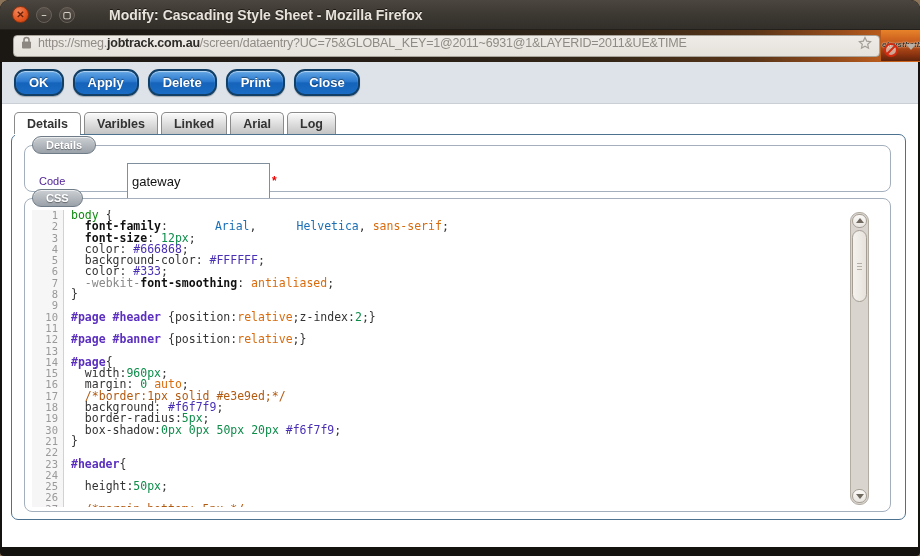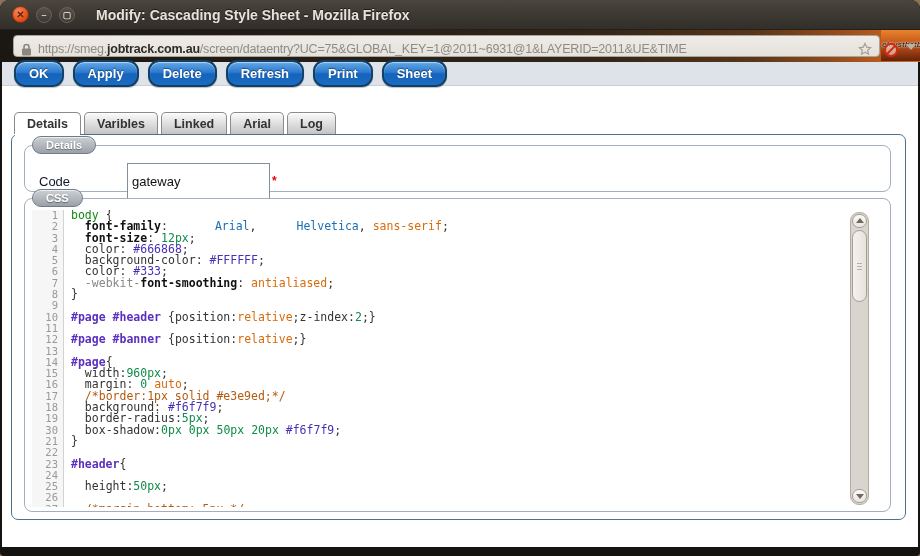--- a/index.html
+++ b/index.html
@@ -5,55 +5,55 @@
   html,body{margin:0;padding:0;}
   body{width:920px;height:556px;background:#8a7358;font-family:"Liberation Sans",sans-serif;overflow:hidden;}
 
   .window{position:absolute;top:0;left:0;width:920px;height:556px;background:#151310;border-radius:9px 9px 4px 4px;overflow:hidden;}
 
   
   .titlebar{position:absolute;top:0;left:0;right:0;height:30px;background:linear-gradient(#4b463f,#3a3630 60%,#322e29);border-radius:9px 9px 0 0;display:flex;align-items:center;padding-left:12px;box-sizing:border-box;border-bottom:1px solid #23201c;}
   .wbtn{width:17px;height:17px;border-radius:50%;margin-right:7px;display:flex;align-items:center;justify-content:center;font-size:10px;font-weight:bold;box-sizing:border-box;cursor:default;}
   .wbtn.close{background:radial-gradient(circle at 35% 30%,#f4875d,#e2541e 60%,#c03c0e);border:1px solid #8d330f;color:#6b220a;}
   .wbtn.min,.wbtn.max{background:linear-gradient(#575049,#3d3833);border:1px solid #6a625a;color:#d8d2c8;width:16px;height:16px;font-size:9px;}
-  .title-text{color:#e7e3db;font-weight:bold;font-size:14px;margin-left:14px;text-shadow:0 -1px 0 #1d1a16;}
+  .title-text{color:#e7e3db;font-weight:bold;font-size:14px;margin-left:27px;text-shadow:0 -1px 0 #1d1a16;}
 
   
   .navbar{position:absolute;top:30px;left:0;right:0;height:32px;background:linear-gradient(90deg,#1b1713,#261e16 40%,#342718 66%,#5a3619 82%,#9c4f1c 92%,#d96a1e 100%);border-bottom:1px solid #0e0c0a;}
-  .urlbar{position:absolute;left:13px;right:40px;top:5px;height:22px;background:linear-gradient(#efece8,#e5e1db);border:1px solid #a8a39b;border-radius:4px;display:flex;align-items:flex-end;padding:0 7px;box-sizing:border-box;}
+  .urlbar{position:absolute;left:13px;right:40px;top:5px;height:22px;background:linear-gradient(#efece8,#e5e1db);border:1px solid #a8a39b;border-radius:4px;display:flex;align-items:flex-start;padding:0 7px;box-sizing:border-box;}
   .lock{flex:0 0 auto;margin-right:6px;}
   .url-text{flex:1;font-size:12.5px;letter-spacing:-0.2px;color:#8f8b84;white-space:nowrap;overflow:hidden;}
   .url-text b{color:#2e2c28;font-weight:bold;}
   .star{flex:0 0 auto;margin-left:6px;}
   .persona{position:absolute;right:0;top:0;bottom:1px;width:39px;background:linear-gradient(180deg,#e8832b,#c2551a 45%,#8a3310 80%,#5f230b);display:flex;align-items:center;justify-content:flex-start;overflow:hidden;}
   .persona-text{position:absolute;left:1px;top:10px;font-size:8px;font-weight:bold;font-style:italic;color:#35291f;text-shadow:0 0 2px #f5e6d0,0 0 1px #ffffff;white-space:nowrap;}
   .no-icon{position:absolute;left:3px;top:13px;width:10px;height:10px;border:2px solid #d42a10;border-radius:50%;background:rgba(255,255,255,.55);}
   .no-icon:after{content:"";position:absolute;left:-1px;top:4px;width:12px;height:2px;background:#d42a10;transform:rotate(-45deg);}
   .persona-caret{position:absolute;right:4px;top:14px;width:0;height:0;border-left:5px solid transparent;border-right:5px solid transparent;border-top:6px solid #b7b1a8;}
 
   
   .page{position:absolute;top:62px;left:2px;right:2px;bottom:9px;background:#ffffff;}
 
-  .btnrow{position:absolute;top:0;left:0;right:0;height:24px;background:#dde3e9;border-bottom:1px solid #c9cfd5;display:flex;align-items:center;padding-left:12px;box-sizing:border-box;}
+  .btnrow{position:absolute;top:0;left:0;right:0;height:42px;background:#dde3e9;border-bottom:1px solid #c9cfd5;display:flex;align-items:center;padding-left:12px;box-sizing:border-box;}
   .bluebtn{font-family:"Liberation Sans",sans-serif;font-size:13px;font-weight:bold;color:#fff;text-shadow:0 -1px 1px rgba(0,0,0,.45);background:linear-gradient(#64a7e4,#2b7ad0 45%,#1563ba 52%,#1a6cc4);border:2px solid #123f66;border-radius:11px;padding:4px 13px;margin-right:9px;box-shadow:inset 0 1px 1px rgba(255,255,255,.55),0 1px 1px rgba(0,0,0,.25);cursor:pointer;}
 
   .tabs{position:absolute;top:50px;left:12px;height:22px;display:flex;z-index:3;}
   .tab{font-size:12.5px;font-weight:bold;color:#333;background:linear-gradient(#fbfbfb,#dcdcdc 55%,#c4c4c4);border:1px solid #8b8b8b;border-bottom:none;border-radius:5px 5px 0 0;padding:4px 12px 3px 12px;margin-right:3px;cursor:pointer;box-shadow:inset 0 1px 0 rgba(255,255,255,.8);}
   .tab.active{background:#fff;position:relative;}
   .tab.active:after{content:"";position:absolute;left:0;right:0;bottom:-2px;height:3px;background:#fff;}
 
   .container{position:absolute;top:72px;left:9px;right:12px;bottom:27px;border:1px solid #4c7290;border-radius:7px;background:#fff;}
 
   .fieldset{position:absolute;border:1px solid #a3afbc;border-radius:8px;}
   .fs-details{left:12px;right:14px;top:10px;height:45px;}
   .fs-css{left:12px;right:14px;top:63px;bottom:7px;padding-left:28px;}
   .legend{position:absolute;top:-10px;left:7px;background:linear-gradient(#ccd0d4,#9aa1a8);border:1px solid #6f7b86;border-radius:9px;color:#fff;font-size:11px;font-weight:bold;padding:2px 13px;box-shadow:inset 0 1px 0 rgba(255,255,255,.65);text-shadow:0 1px 1px rgba(0,0,0,.4);}
 
   .code-row{position:absolute;top:17px;left:14px;right:10px;display:flex;align-items:center;}
-  .code-label{width:88px;font-size:13px;color:#0f172a;}
+  .code-label{width:88px;font-size:11px;color:#4c1d95;}
   .code-input{width:143px;height:20px;border:1px solid #7f8f9e;font-family:"Liberation Sans",sans-serif;font-size:13px;padding:17px 4px;box-sizing:border-box;background:#fff;color:#111;}
   .required{color:var(--required,#e00);font-weight:bold;font-size:12px;vertical-align:super;margin-left:2px;}
 
   
   .editor{position:absolute;top:11px;left:7px;right:7px;bottom:4px;overflow:hidden;background:#fff;font-family:"DejaVu Sans Mono",monospace;font-size:11.5px;line-height:11.3px;}
   .ed-flex{display:flex;}
   .gutter{flex:0 0 26px;text-align:right;padding-right:5px;color:#999;background:#f6f6f6;border-right:1px solid #d2d2d2;font-size:10.5px;}
   .gutter .ln{height:11.3px;}
   .codecol{flex:1;padding-left:7px;white-space:pre;}
   .codecol .cl{height:11.3px;}
@@ -117,23 +117,22 @@
       <span class="persona-caret"></span>
     </div>
   </div>
 
   <div class="page">
 
     <div class="btnrow">
       <button class="bluebtn">OK</button>
       <button class="bluebtn">Apply</button>
       <button class="bluebtn">Delete</button>
-      <button class="bluebtn">Refresh</button>
       <button class="bluebtn">Print</button>
-      <button class="bluebtn">Sheet</button>
+      <button class="bluebtn">Close</button>
     </div>
 
     <div class="tabs">
       <div class="tab active">Details</div>
       <div class="tab">Varibles</div>
       <div class="tab">Linked</div>
       <div class="tab">Arial</div>
       <div class="tab">Log</div>
     </div>
 

